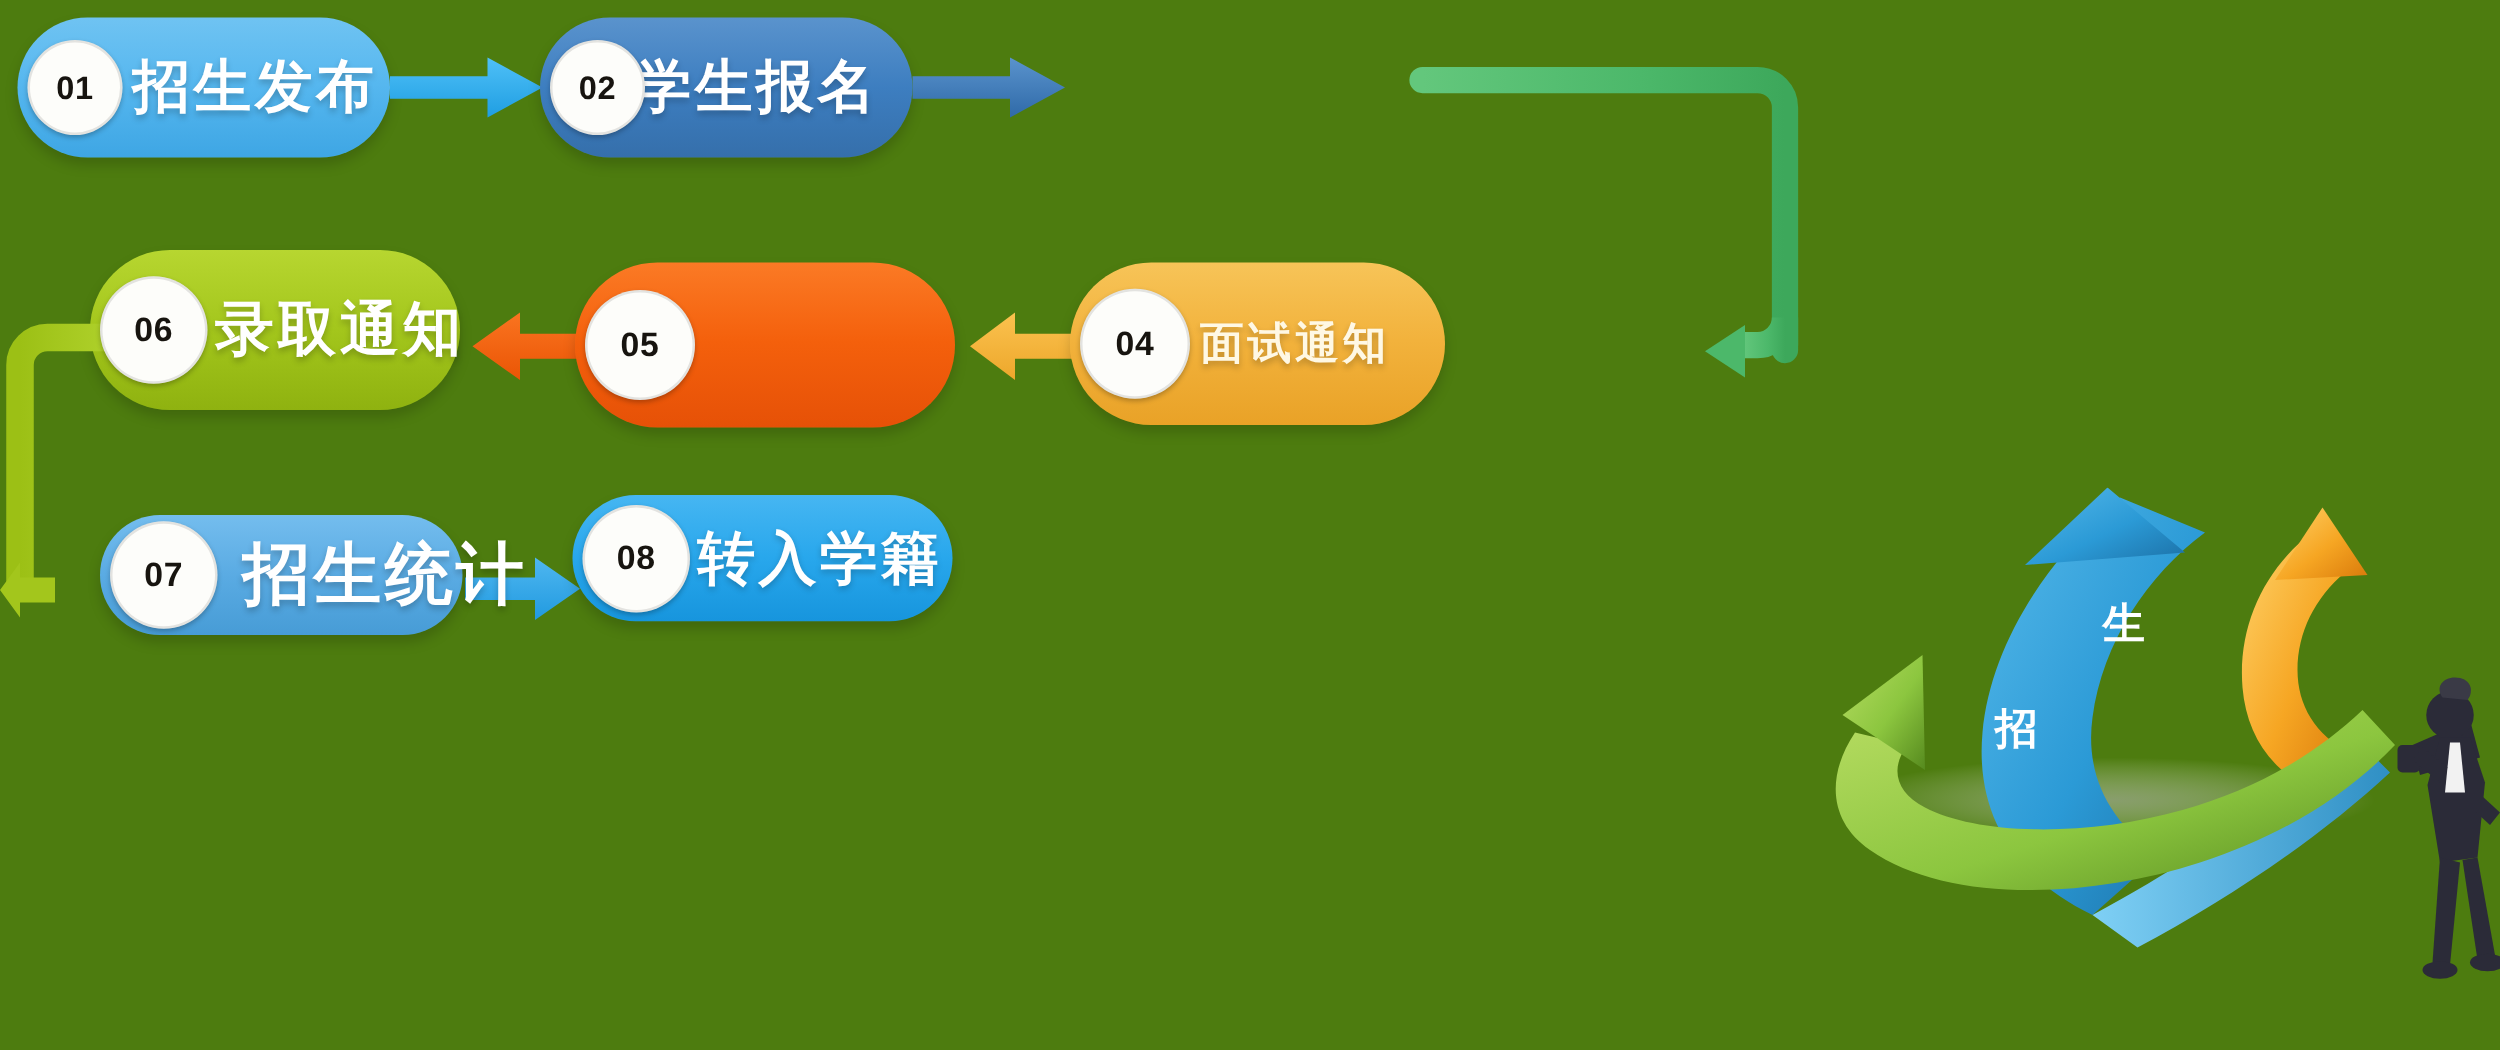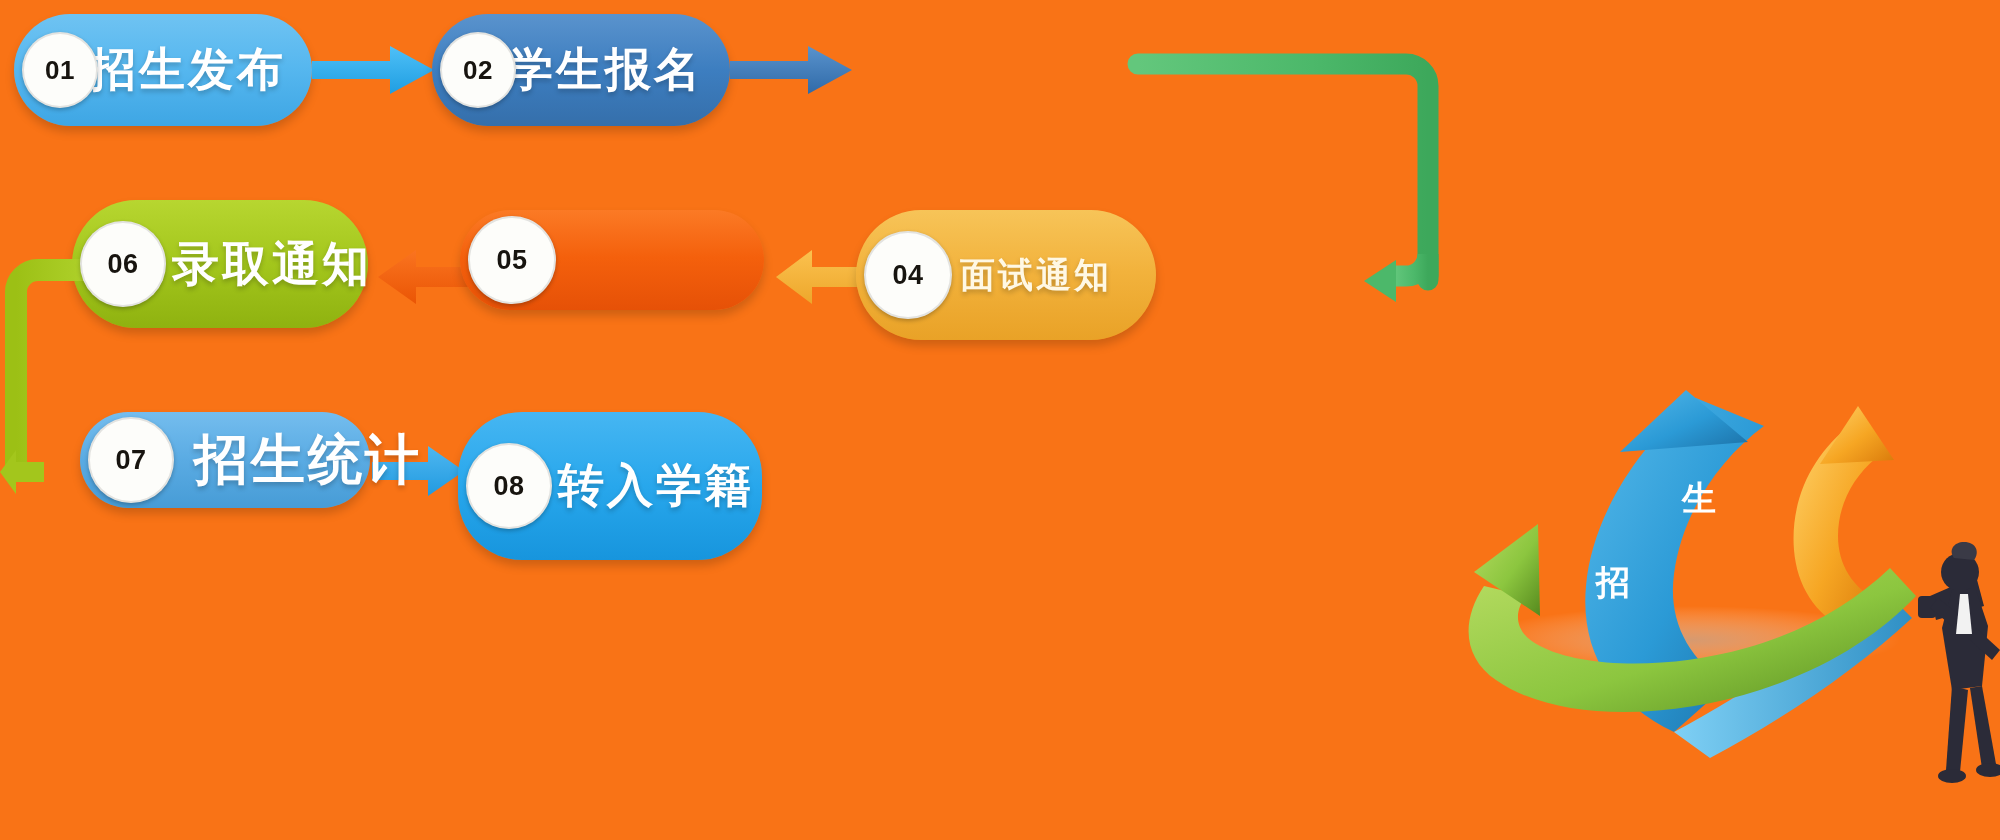--- a/index.html
+++ b/index.html
@@ -5,21 +5,21 @@
   * { box-sizing: border-box; margin: 0; padding: 0; }
   html, body {
     width: 2000px; height: 840px;
     background: #ffffff;
     font-family: "Liberation Sans", "DejaVu Sans", sans-serif;
     overflow: hidden;
   }
   #stage {
     position: relative;
     width: 2000px; height: 840px;
-    background: #f97316;
+    background: #4d7c0f;
   }
 
   
   .node {
     position: absolute;
     display: flex;
     align-items: center;
     border-radius: 999px;
     box-shadow: 0 6px 10px rgba(0,0,0,0.17);
   }
@@ -59,21 +59,21 @@
   .illus svg { display: block; }
 </style>
 </head>
 <body>
 
 <div id="stage">
 
   <div class="node" style="left:14px; top:14px; width:298px; height:112px;
               background:linear-gradient(180deg,#6fc3f2 0%,#56b7ef 48%,#3ea6e4 100%);">
     <div class="badge" style="width:76px; height:76px; font-size:26px;">01</div>
-    <div class="label" style="left:76px; font-size:46px;">招生发布</div>
+    <div class="label" style="left:92px; font-size:46px;">招生发布</div>
   </div>
 
   <div class="arrow" style="left:312px; top:46px; width:122px; height:48px;">
     <svg width="122" height="48" viewBox="0 0 122 48" aria-hidden="true">
       <defs>
         <linearGradient id="g12" x1="0" y1="0" x2="0" y2="1">
           <stop offset="0%" stop-color="#4fc0f7"></stop>
           <stop offset="100%" stop-color="#1f9ee2"></stop>
         </linearGradient>
       </defs>
@@ -127,21 +127,21 @@
       <defs>
         <linearGradient id="g56" x1="0" y1="0" x2="0" y2="1">
           <stop offset="0%" stop-color="#fa7420"></stop>
           <stop offset="100%" stop-color="#ea5505"></stop>
         </linearGradient>
       </defs>
       <path d="M104 17 L38 17 L38 0 L0 27 L38 54 L38 37 L104 37 Z" fill="url(#g56)"></path>
     </svg>
   </div>
 
-  <div class="node" style="left:460px; top:210px; width:304px; height:100px;
+  <div class="node" style="left:460px; top:210px; width:304px; height:132px;
               background:linear-gradient(180deg,#fb7a25 0%,#f4600c 48%,#e65107 100%);
               border-radius:66px;">
     <div class="badge" style="width:88px; height:88px; font-size:27px;">05</div>
   </div>
 
   <div class="arrow" style="left:776px; top:250px; width:92px; height:54px;">
     <svg width="92" height="54" viewBox="0 0 92 54" aria-hidden="true">
       <defs>
         <linearGradient id="g45" x1="0" y1="0" x2="0" y2="1">
           <stop offset="0%" stop-color="#fbc24f"></stop>
@@ -184,21 +184,21 @@
       <defs>
         <linearGradient id="g78" x1="0" y1="0" x2="0" y2="1">
           <stop offset="0%" stop-color="#4fb7f0"></stop>
           <stop offset="100%" stop-color="#219ae0"></stop>
         </linearGradient>
       </defs>
       <path d="M0 16 L56 16 L56 0 L92 25 L56 50 L56 34 L0 34 Z" fill="url(#g78)"></path>
     </svg>
   </div>
 
-  <div class="node" style="left:458px; top:412px; width:304px; height:148px;
+  <div class="node" style="left:458px; top:396px; width:304px; height:101px;
               background:linear-gradient(180deg,#46b6f2 0%,#28a7ec 50%,#1795dd 100%);
               border-radius:64px;">
     <div class="badge" style="width:86px; height:86px; font-size:27px;">08</div>
     <div class="label" style="left:100px; font-size:46px;">转入学籍</div>
   </div>
 
   <div class="illus" style="left:1460px; top:390px; width:540px; height:450px;">
     <svg width="540" height="450" viewBox="0 0 540 450" aria-hidden="true">
       <defs>
         <linearGradient id="ilBlue" x1="0" y1="0" x2="1" y2="1">

